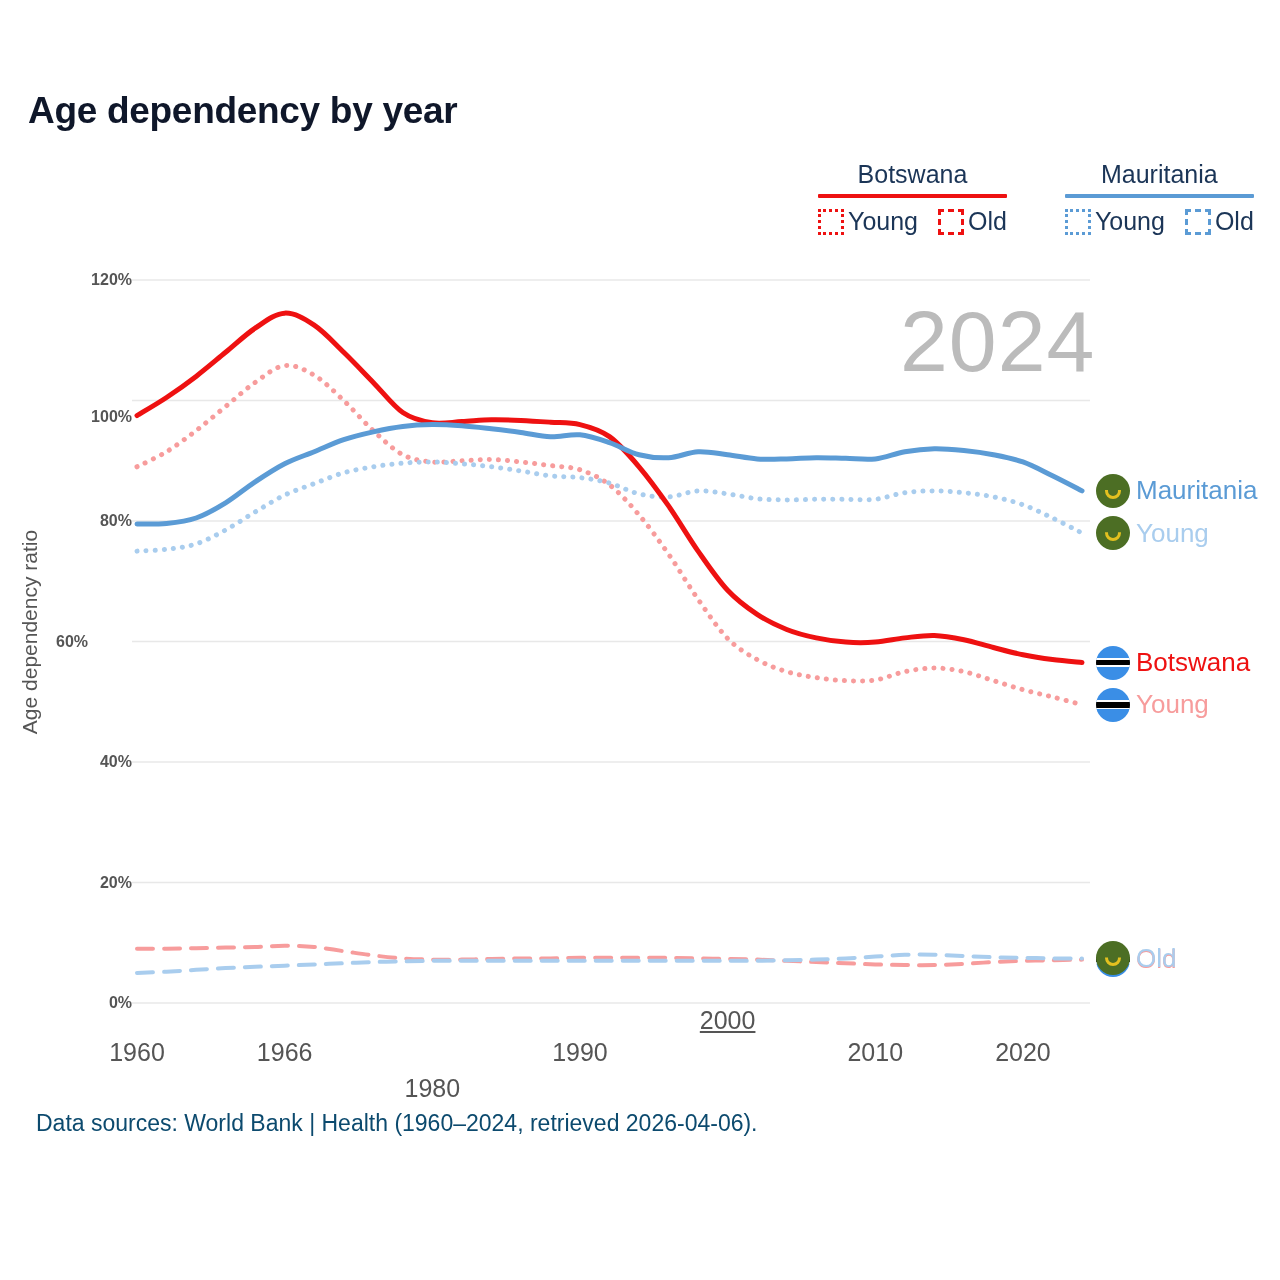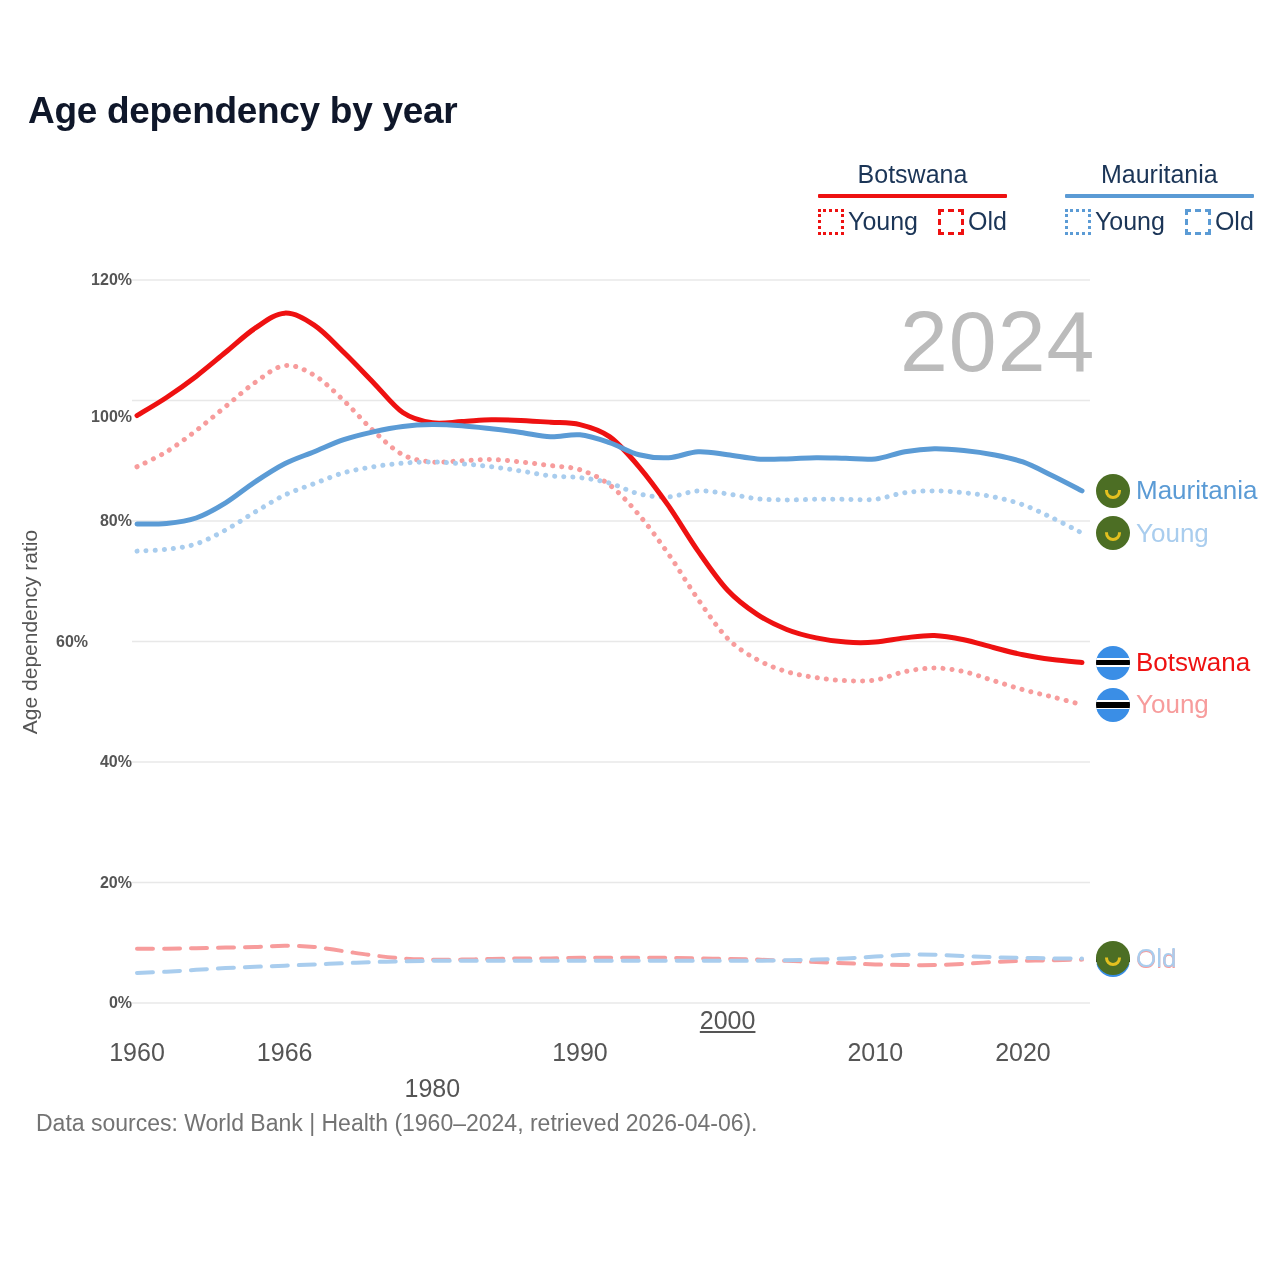--- a/index.html
+++ b/index.html
@@ -163,21 +163,21 @@
     border: 3px solid #e3c01f;
     clip-path: polygon(0 45%, 100% 45%, 100% 100%, 0 100%);
   }
 
   
   .footer {
     position: absolute;
     left: 36px;
     top: 1106px;
     font-size: 23px;
-    color: #737373;
+    color: #0c4a6e;
     line-height: 1.55;
   }
 </style>
 </head>
 <body>
 
 <div class="title">Age dependency by year</div>
 
 <div class="legend">
   <div class="legend-group">

